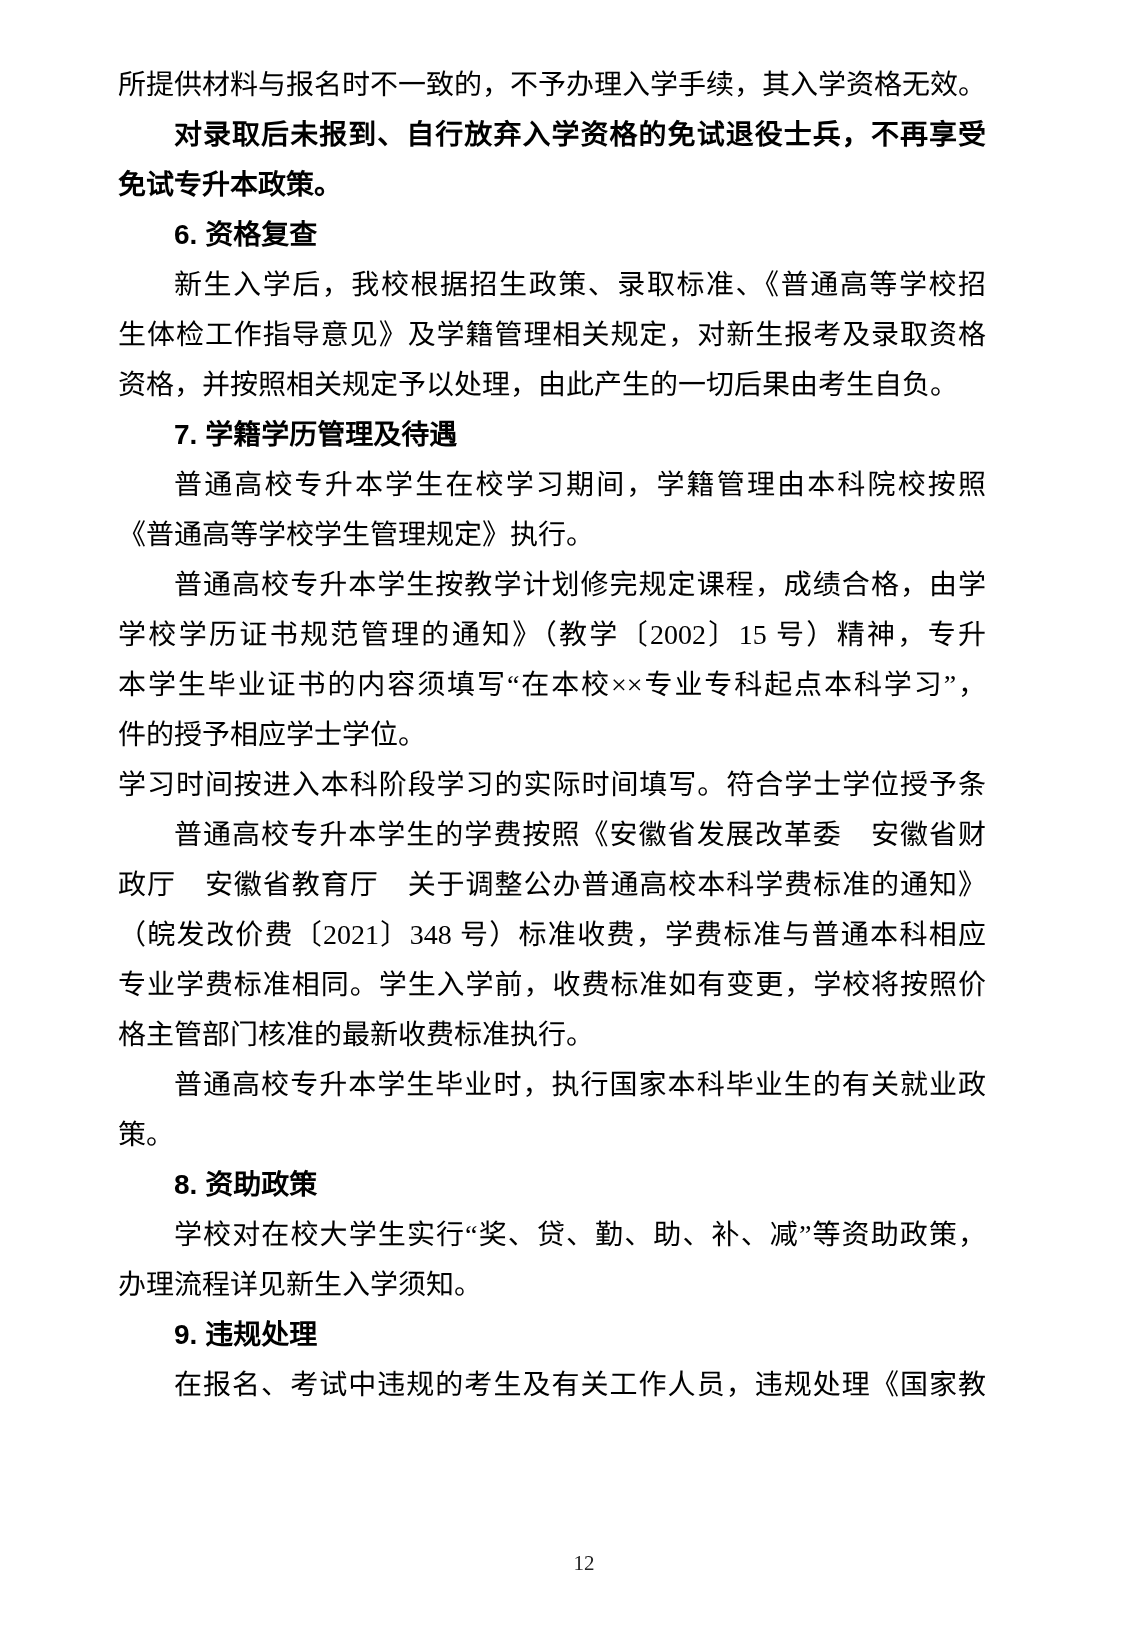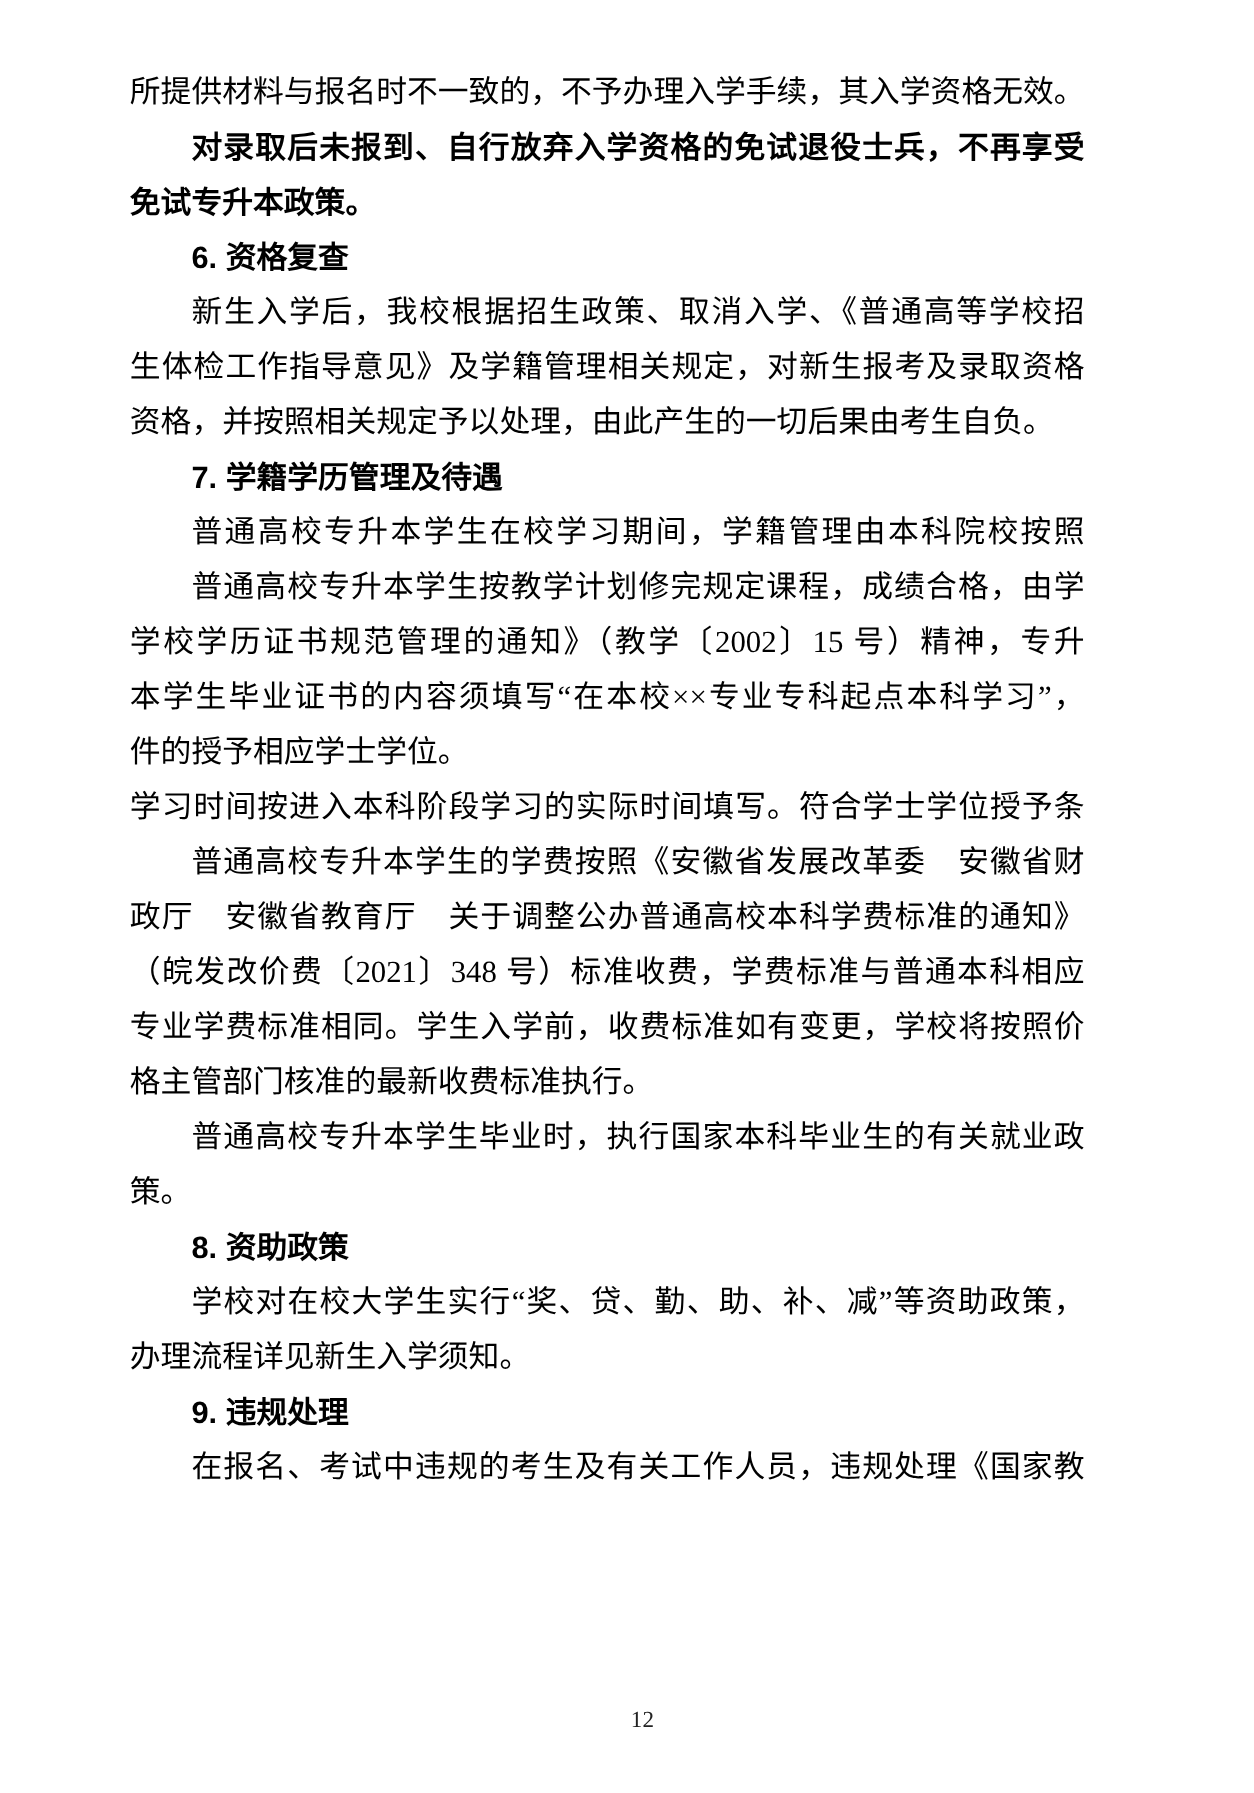--- a/index.html
+++ b/index.html
@@ -56,25 +56,26 @@
 </style>
 </head>
 <body>
 
 <div class="page">
   <div class="text-block">
     <div class="line last">所提供材料与报名时不一致的，不予办理入学手续，其入学资格无效。</div>
     <div class="line bold indent">对录取后未报到、自行放弃入学资格的免试退役士兵，不再享受</div>
     <div class="line bold last">免试专升本政策。</div>
     <div class="line bold indent last">6. 资格复查</div>
-    <div class="line indent">新生入学后，我校根据招生政策、取消入学、《普通高等学校招</div>
+    <div class="line indent">新生入学后，我校根据招生政策、录取标准、《普通高等学校招</div>
     <div class="line">生体检工作指导意见》及学籍管理相关规定，对新生报考及录取资格</div>
     <div class="line last">资格，并按照相关规定予以处理，由此产生的一切后果由考生自负。</div>
     <div class="line bold indent last">7. 学籍学历管理及待遇</div>
     <div class="line indent">普通高校专升本学生在校学习期间，学籍管理由本科院校按照</div>
+    <div class="line last">《普通高等学校学生管理规定》执行。</div>
     <div class="line indent">普通高校专升本学生按教学计划修完规定课程，成绩合格，由学</div>
     <div class="line">学校学历证书规范管理的通知》（教学〔2002〕15 号）精神，专升</div>
     <div class="line">本学生毕业证书的内容须填写“在本校××专业专科起点本科学习”，</div>
     <div class="line last">件的授予相应学士学位。</div>
     <div class="line">学习时间按进入本科阶段学习的实际时间填写。符合学士学位授予条</div>
     <div class="line indent">普通高校专升本学生的学费按照《安徽省发展改革委　安徽省财</div>
     <div class="line">政厅　安徽省教育厅　关于调整公办普通高校本科学费标准的通知》</div>
     <div class="line">（皖发改价费〔2021〕348 号）标准收费，学费标准与普通本科相应</div>
     <div class="line">专业学费标准相同。学生入学前，收费标准如有变更，学校将按照价</div>
     <div class="line last">格主管部门核准的最新收费标准执行。</div>

